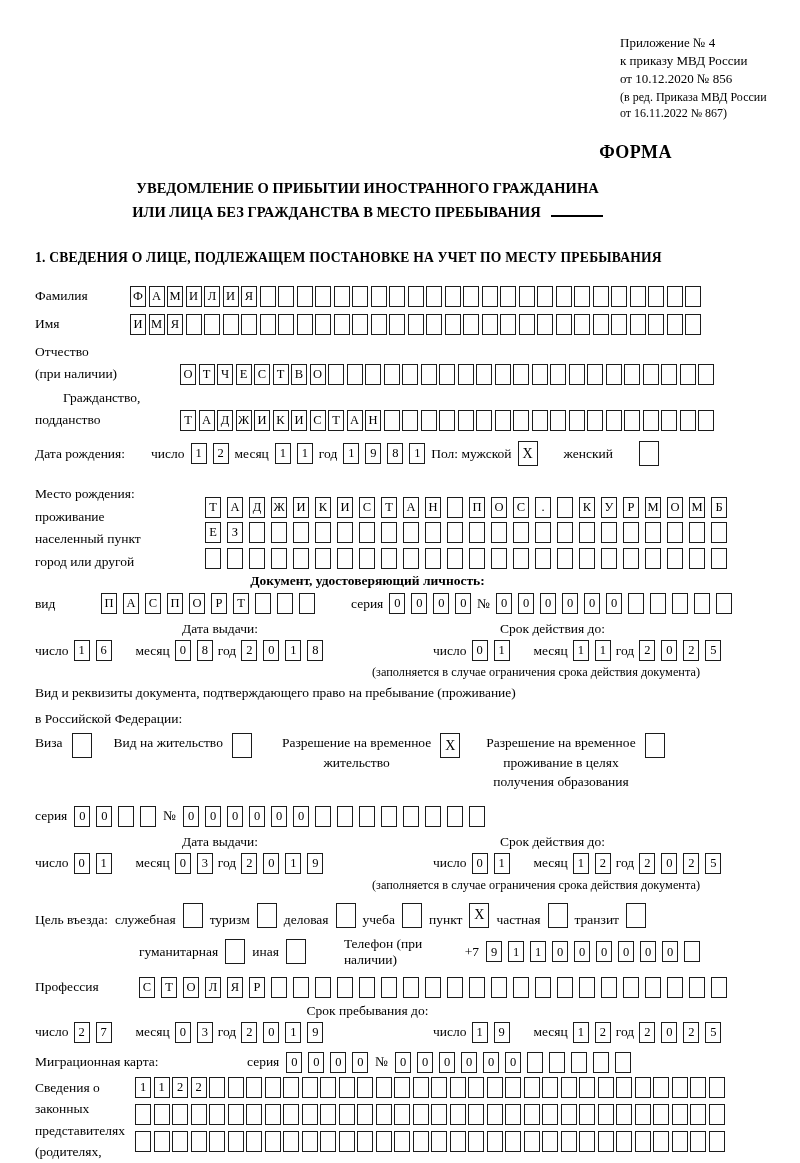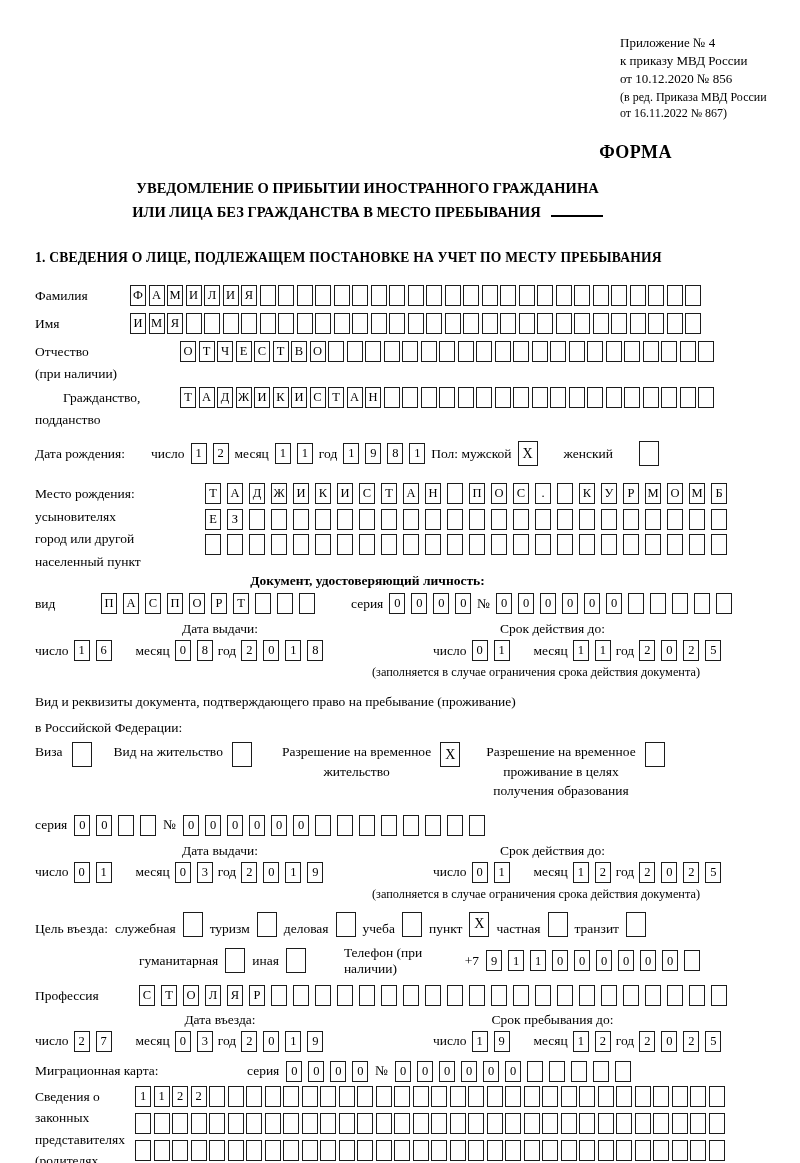--- a/index.html
+++ b/index.html
@@ -18,21 +18,21 @@
   
   .boxes{display:flex;gap:2.5px;flex:none;}
   .box{flex:none;width:14px;height:19px;border:1.6px solid #1c1c1c;
        display:flex;align-items:center;justify-content:center;
        font-size:12.5px;line-height:1;background:#fff;}
   .boxes.wide{gap:6px;}
   .cbox .box{width:18px;height:23px;font-size:14px;}
   .cbox{display:inline-flex;vertical-align:middle;}
 
   
-  .frow{display:flex;align-items:flex-start;margin-top:6px;}
+  .frow{display:flex;align-items:flex-end;margin-top:6px;}
   .frow .lbl{flex:none;line-height:22px;}
   .lblw95{width:95px;}
   .lblw145{width:145px;}
   .inl{display:flex;align-items:center;gap:5px;flex-wrap:nowrap;}
   .gap14{width:14px;flex:none;}
   .gap24{width:24px;flex:none;}
 
   .bp-labels{width:170px;flex:none;line-height:22.5px;}
   .bp-rows .boxes{margin-bottom:4.5px;}
 
@@ -40,21 +40,21 @@
 
   .dheads{display:flex;margin-top:7px;}
   .dheads .lh{width:370px;text-align:center;flex:none;}
   .dheads .rh{flex:1;text-align:center;}
   .dvals{display:flex;margin-top:3px;align-items:center;}
   .dvals .half{display:flex;align-items:center;gap:5px;flex:none;}
   .dvals .lhalf{width:370px;}
   .dvals .rhalf{margin-left:28px;}
   .dnote{text-align:right;font-size:12.3px;margin-top:4px;}
 
-  .res-line{margin-top:9px;line-height:1.9;}
+  .res-line{line-height:1.9;}
   .opts{display:flex;margin-top:2px;align-items:flex-start;}
   .opt{display:flex;align-items:flex-start;gap:9px;}
   .opt .olbl{line-height:1.45;text-align:center;}
   .opts .sp1{width:22px;}.opts .sp2{width:30px;}.opts .sp3{width:26px;}
 
   .purpose1{display:flex;align-items:flex-end;gap:7px;margin-top:10px;}
   .purpose2{display:flex;align-items:center;gap:7px;margin-top:8px;margin-left:104px;}
 
   .reps{display:flex;margin-top:4px;}
   .reps .rlbls{width:100px;flex:none;line-height:21.5px;}
@@ -260,23 +260,23 @@
     <span>женский</span>
     <span class="gap14"></span>
     <span class="boxes cbox">
         <span class="box"></span>
       </span>
   </div>
 
   <div class="frow" style="margin-top:17px;">
     <span class="bp-labels">
       <span style="display:block;">Место рождения:</span>
-      <span style="display:block;">усыновителях</span>
+      <span style="display:block;">проживание</span>
+      <span style="display:block;">населенный пункт</span>
       <span style="display:block;">город или другой</span>
-      <span style="display:block;">населенный пункт</span>
     </span>
     <span class="bp-rows">
       <span class="boxes wide">
           <span class="box">Т</span>
           <span class="box">А</span>
           <span class="box">Д</span>
           <span class="box">Ж</span>
           <span class="box">И</span>
           <span class="box">К</span>
           <span class="box">И</span>
@@ -646,21 +646,20 @@
         <span class="box"></span>
         <span class="box"></span>
         <span class="box"></span>
         <span class="box"></span>
         <span class="box"></span>
       </span>
   </div>
 
   <div>
     <div class="dheads" style="margin-top:5px;">
-      <span class="lh">Дата въезда:</span>
       <span class="rh">Срок пребывания до:</span>
     </div>
     <div class="dvals">
       <span class="half lhalf">
         <span>число</span>
         <span class="boxes wide">
             <span class="box">2</span>
             <span class="box">7</span>
           </span>
         <span class="gap14"></span>

